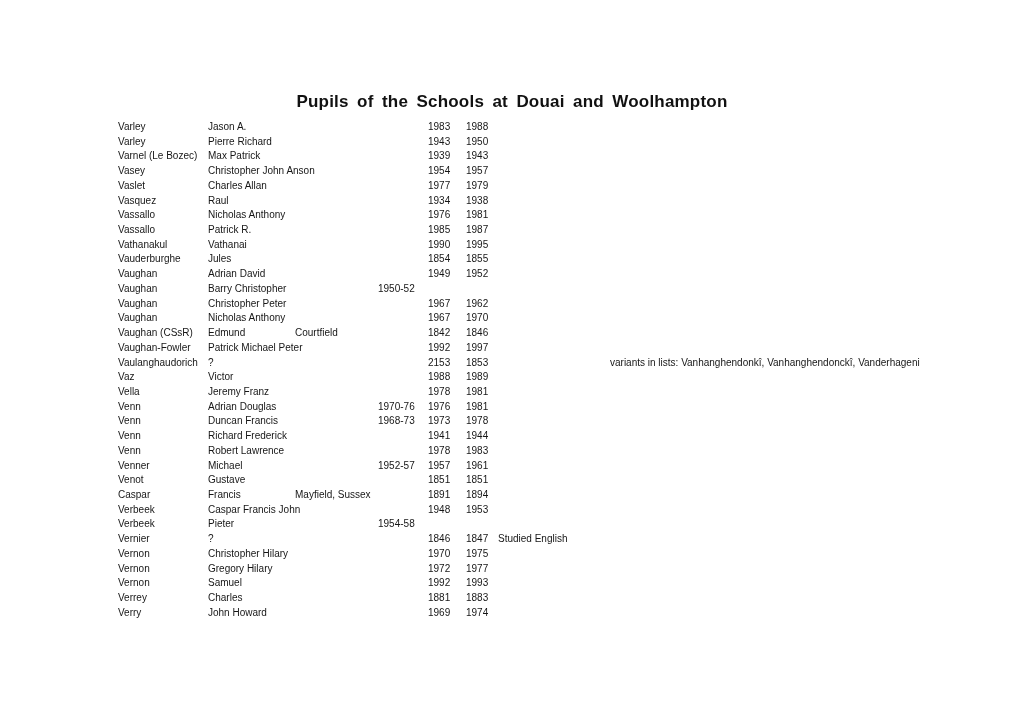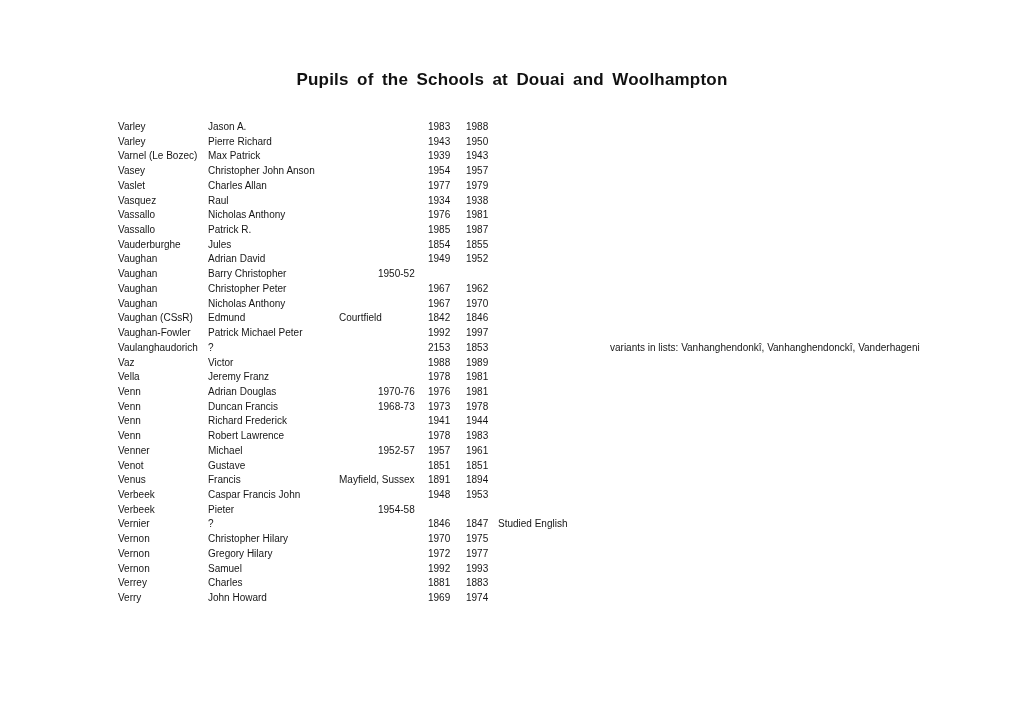--- a/index.html
+++ b/index.html
@@ -17,21 +17,21 @@
   }
   .page {
     position: absolute;
     left: 0; top: 0;
     width: 1024px;
     height: 724px;
     background: #ffffff;
   }
   .doc-title {
     position: absolute;
-    top: 70px;
+    top: 92px;
     left: 0;
     width: 1024px;
     text-align: center;
     font-size: 17px;
     font-weight: bold;
     letter-spacing: 0.2px;
     word-spacing: 3.5px;
     color: #111111;
     white-space: nowrap;
   }
@@ -49,21 +49,21 @@
     white-space: nowrap;
   }
   .cell {
     position: absolute;
     top: 0;
     white-space: nowrap;
     color: #161616;
   }
   .c-surname  { left: 0; }
   .c-forenames{ left: 90px; text-align: right; }
-  .c-place    { left: 177px; margin-left: 44px; }
+  .c-place    { left: 177px; }
   .c-attended { left: 260px; }
   .c-from     { left: 310px; }
   .c-to       { left: 348px; }
   .c-note     { left: 380px; }
   .c-variants { left: 484px; margin-left: 8px; }
 </style>
 </head>
 <body>
 
 <div class="page">
@@ -112,20 +112,26 @@
         <span class="cell c-from">1976</span>
         <span class="cell c-to">1981</span>
       </div>
       <div class="table-row">
         <span class="cell c-surname">Vassallo</span>
         <span class="cell c-forenames">Patrick R.</span>
         <span class="cell c-from">1985</span>
         <span class="cell c-to">1987</span>
       </div>
       <div class="table-row">
+        <span class="cell c-surname">Vathanakul</span>
+        <span class="cell c-forenames">Vathanai</span>
+        <span class="cell c-from">1990</span>
+        <span class="cell c-to">1995</span>
+      </div>
+      <div class="table-row">
         <span class="cell c-surname">Vauderburghe</span>
         <span class="cell c-forenames">Jules</span>
         <span class="cell c-from">1854</span>
         <span class="cell c-to">1855</span>
       </div>
       <div class="table-row">
         <span class="cell c-surname">Vaughan</span>
         <span class="cell c-forenames">Adrian David</span>
         <span class="cell c-from">1949</span>
         <span class="cell c-to">1952</span>
@@ -212,21 +218,21 @@
         <span class="cell c-from">1957</span>
         <span class="cell c-to">1961</span>
       </div>
       <div class="table-row">
         <span class="cell c-surname">Venot</span>
         <span class="cell c-forenames">Gustave</span>
         <span class="cell c-from">1851</span>
         <span class="cell c-to">1851</span>
       </div>
       <div class="table-row">
-        <span class="cell c-surname">Venus</span>
+        <span class="cell c-surname">Caspar</span>
         <span class="cell c-forenames">Francis</span>
         <span class="cell c-place">Mayfield, Sussex</span>
         <span class="cell c-from">1891</span>
         <span class="cell c-to">1894</span>
       </div>
       <div class="table-row">
         <span class="cell c-surname">Verbeek</span>
         <span class="cell c-forenames">Caspar Francis John</span>
         <span class="cell c-from">1948</span>
         <span class="cell c-to">1953</span>

